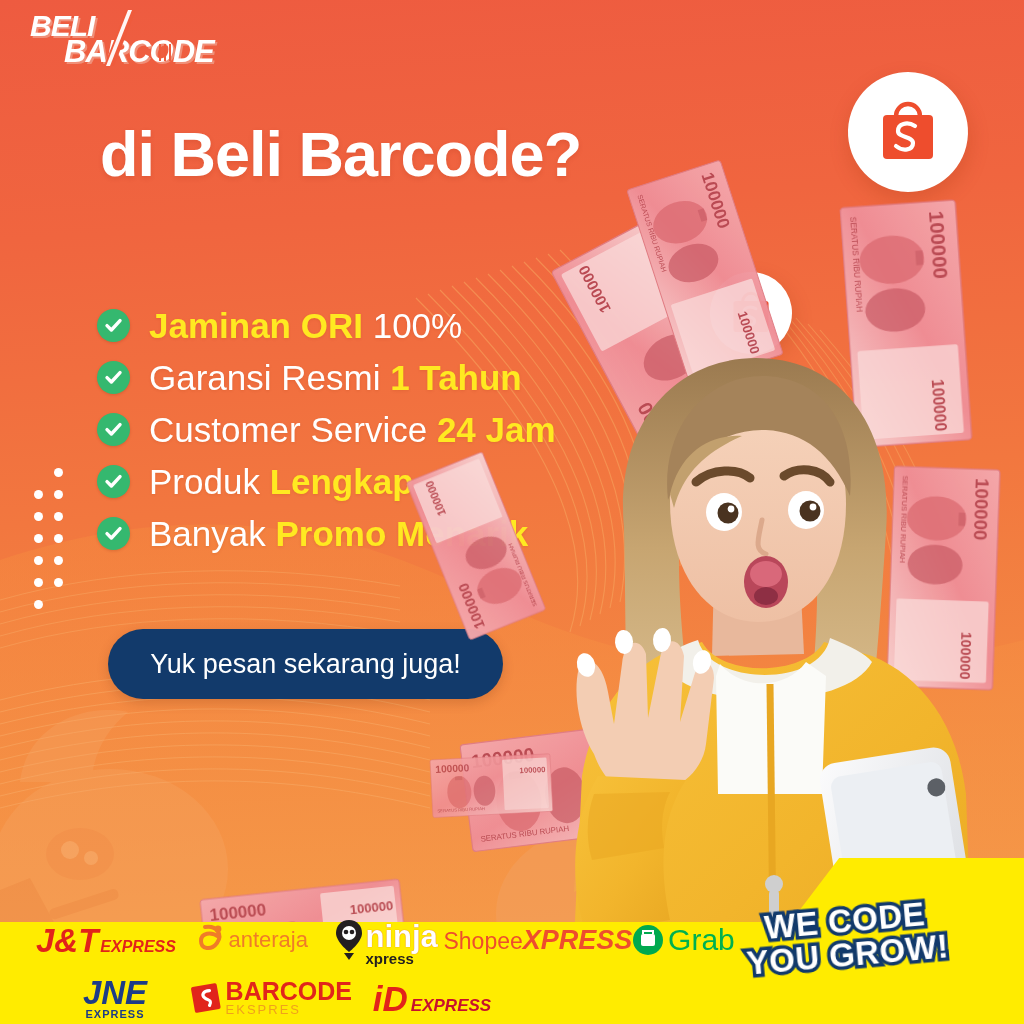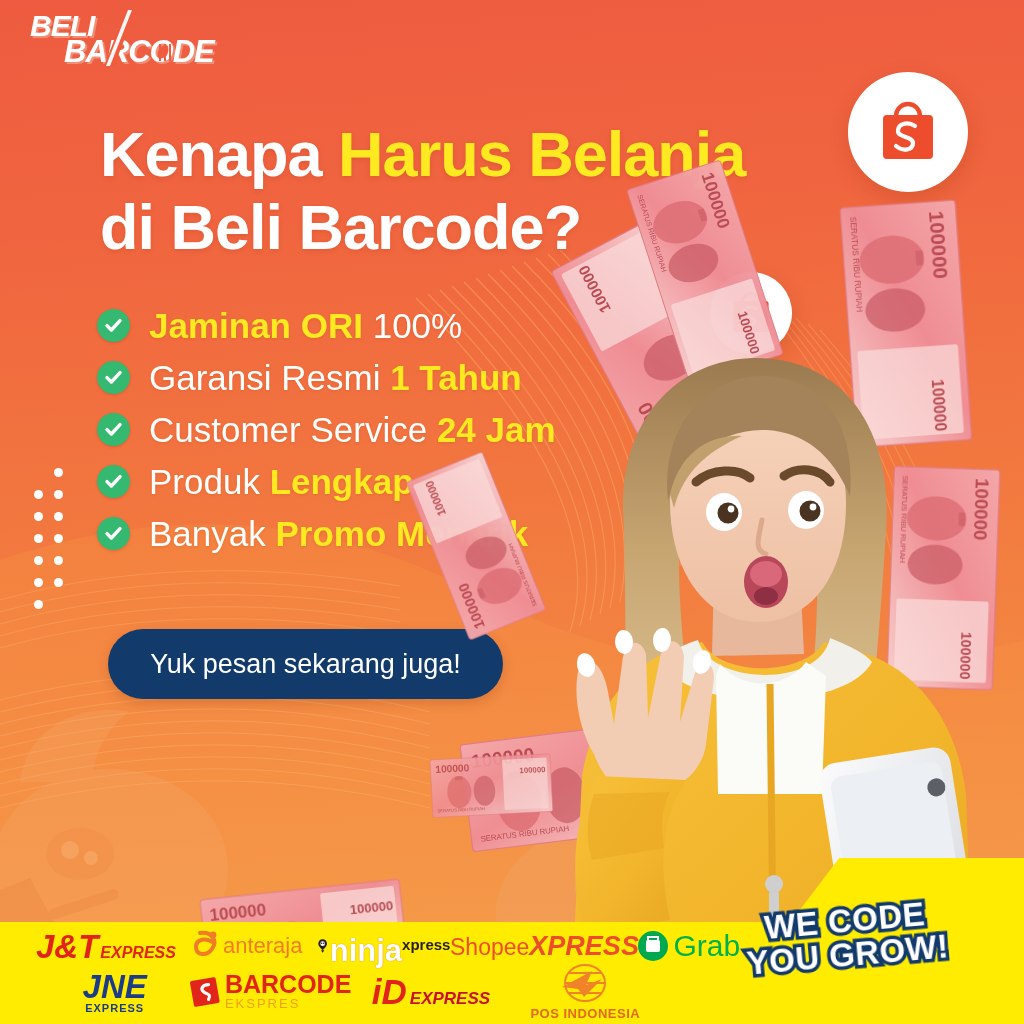--- a/index.html
+++ b/index.html
@@ -214,23 +214,20 @@
 
       <g fill="#ef5b3c">
         <rect x="133" y="36" width="2" height="17"></rect>
         <rect x="138" y="36" width="2" height="17"></rect>
         <rect x="143" y="36" width="2" height="17"></rect>
       </g>
     </svg>
   </div>
 
   <div class="headline">
-    <div>
-      <span>Kenapa </span><span class="hl">Harus Belanja</span>
-    </div>
     <div>di Beli Barcode?</div>
   </div>
 
   <div class="dots">
     <i style="left:22px; top:0px;"></i>
     <i style="left:2px;  top:22px;"></i>
       <i style="left:22px; top:22px;"></i>
     <i style="left:2px;  top:44px;"></i>
       <i style="left:22px; top:44px;"></i>
     <i style="left:2px;  top:66px;"></i>
@@ -462,21 +459,21 @@
     </div>
 
     <div class="courier" style="width:132px; position:relative;">
       <svg width="28" height="40" viewBox="0 0 28 40">
         <path d="M14,0 C22,0 27,6 27,13 C27,22 14,32 14,32 C14,32 1,22 1,13 C1,6 6,0 14,0 Z" fill="#231f20"></path>
         <circle cx="14" cy="13" r="7" fill="#ffffff"></circle>
         <circle cx="11" cy="12" r="2.3" fill="#231f20"></circle>
         <circle cx="17" cy="12" r="2.3" fill="#231f20"></circle>
         <path d="M9,33 L19,33 L14,40 Z" fill="#231f20"></path>
       </svg>
-      <div style="display:flex; flex-direction:row; align-items:flex-start; margin-left:2px;margin-top:9px;">
+      <div style="display:flex; flex-direction:column; align-items:flex-start; margin-left:2px;margin-top:9px;">
         <span style="font-size:31px; font-weight:bold; color:#ffffff; line-height:.9; text-shadow:0 0 1px #d43;">ninja</span>
         <span style="font-size:15px; font-weight:bold; color:#231f20; line-height:1;">xpress</span>
       </div>
     </div>
 
     <div class="courier" style="width:156px; align-items:baseline;">
       <span style="font-size:23px; color:#ee4d2d;">Shopee</span>
       <span style="font-size:27px; font-weight:bold; font-style:italic; color:#ee4d2d;">XPRESS</span>
     </div>
 
@@ -506,30 +503,20 @@
         <span style="font-size:25px; font-weight:bold; color:#e1251b; line-height:.95;">BARCODE</span>
         <span style="font-size:13px; color:#f0a11c; letter-spacing:2px;">EKSPRES</span>
       </div>
     </div>
 
     <div class="courier" style="width:160px; align-items:baseline;">
       <span style="font-size:35px; font-weight:bold; font-style:italic; color:#e2231a; line-height:1;">iD</span>
       <span style="font-size:17px; font-weight:bold; font-style:italic; color:#c8102e; margin-left:3px;">EXPRESS</span>
     </div>
 
-    <div class="courier" style="width:150px; flex-direction:column; align-items:center;">
-      <svg width="58" height="44" viewBox="0 0 58 44">
-        <g stroke="#f0832a" stroke-width="2" fill="none">
-          <ellipse cx="29" cy="20" rx="20" ry="18"></ellipse>
-          <path d="M9,20 h40 M13,10 h32 M13,30 h32"></path>
-        </g>
-        <path d="M6,24 L36,8 L30,22 L46,16 L28,34 L22,26 Z" fill="#f0832a"></path>
-      </svg>
-      <span style="font-size:13px; font-weight:bold; color:#e06a1f; letter-spacing:.5px;">POS INDONESIA</span>
-    </div>
   </div>
 
   <div class="tagline">
     <div class="tl">WE CODE</div>
     <div class="tl">YOU GROW!</div>
   </div>
 
 </div>
 
 </body></html>

